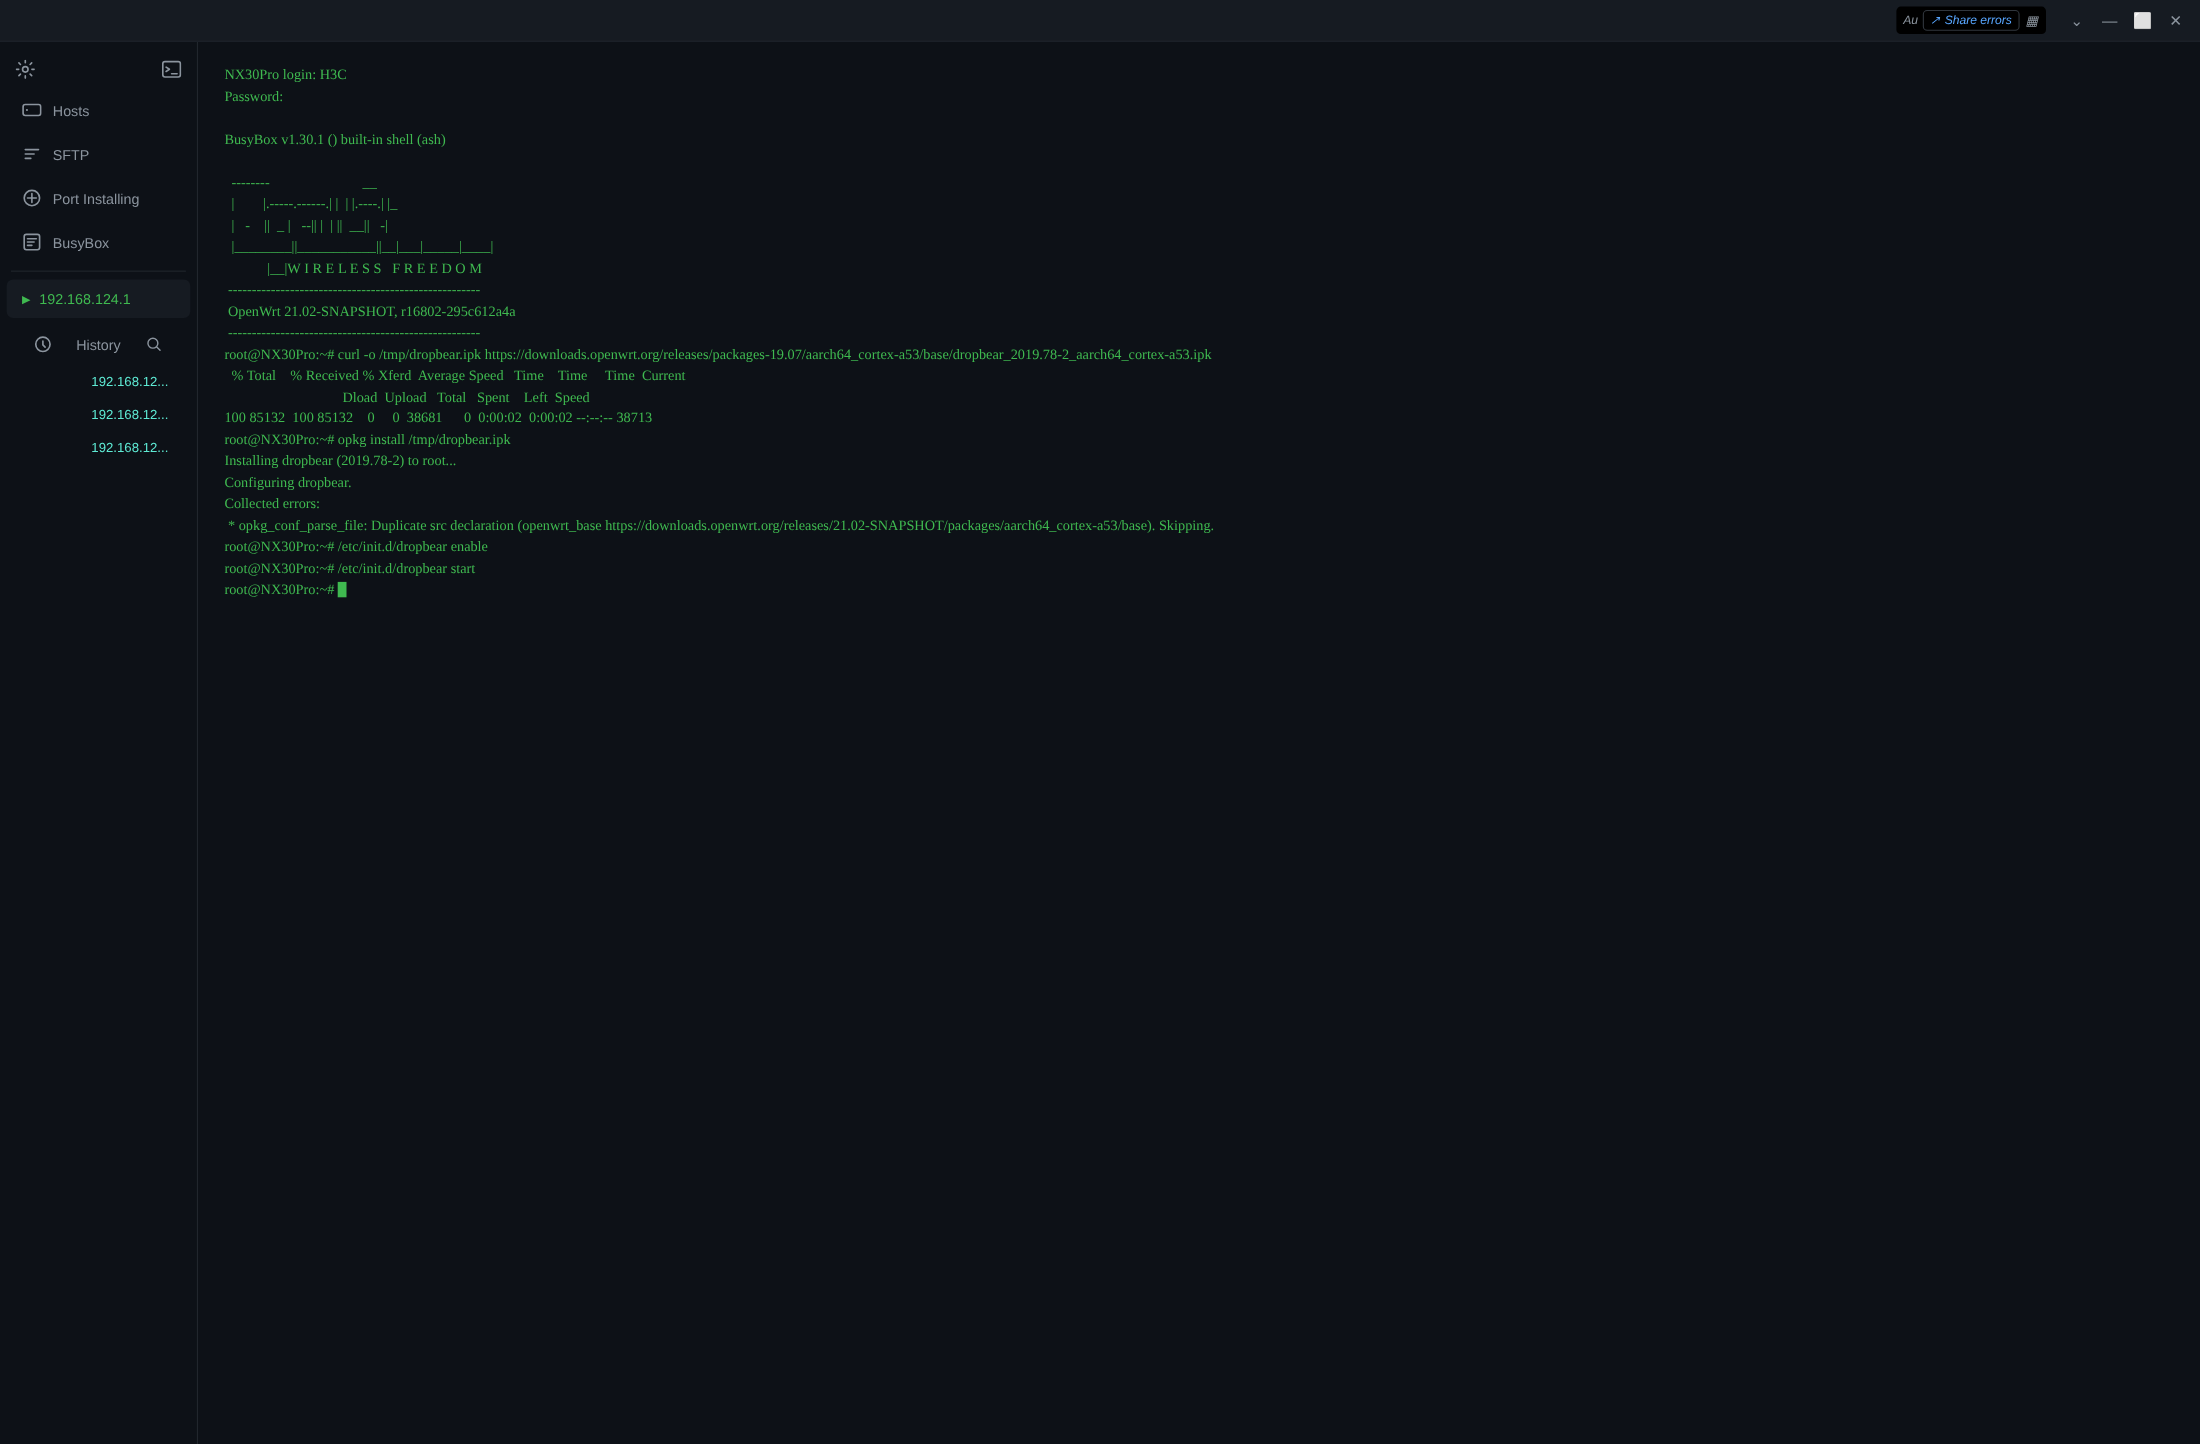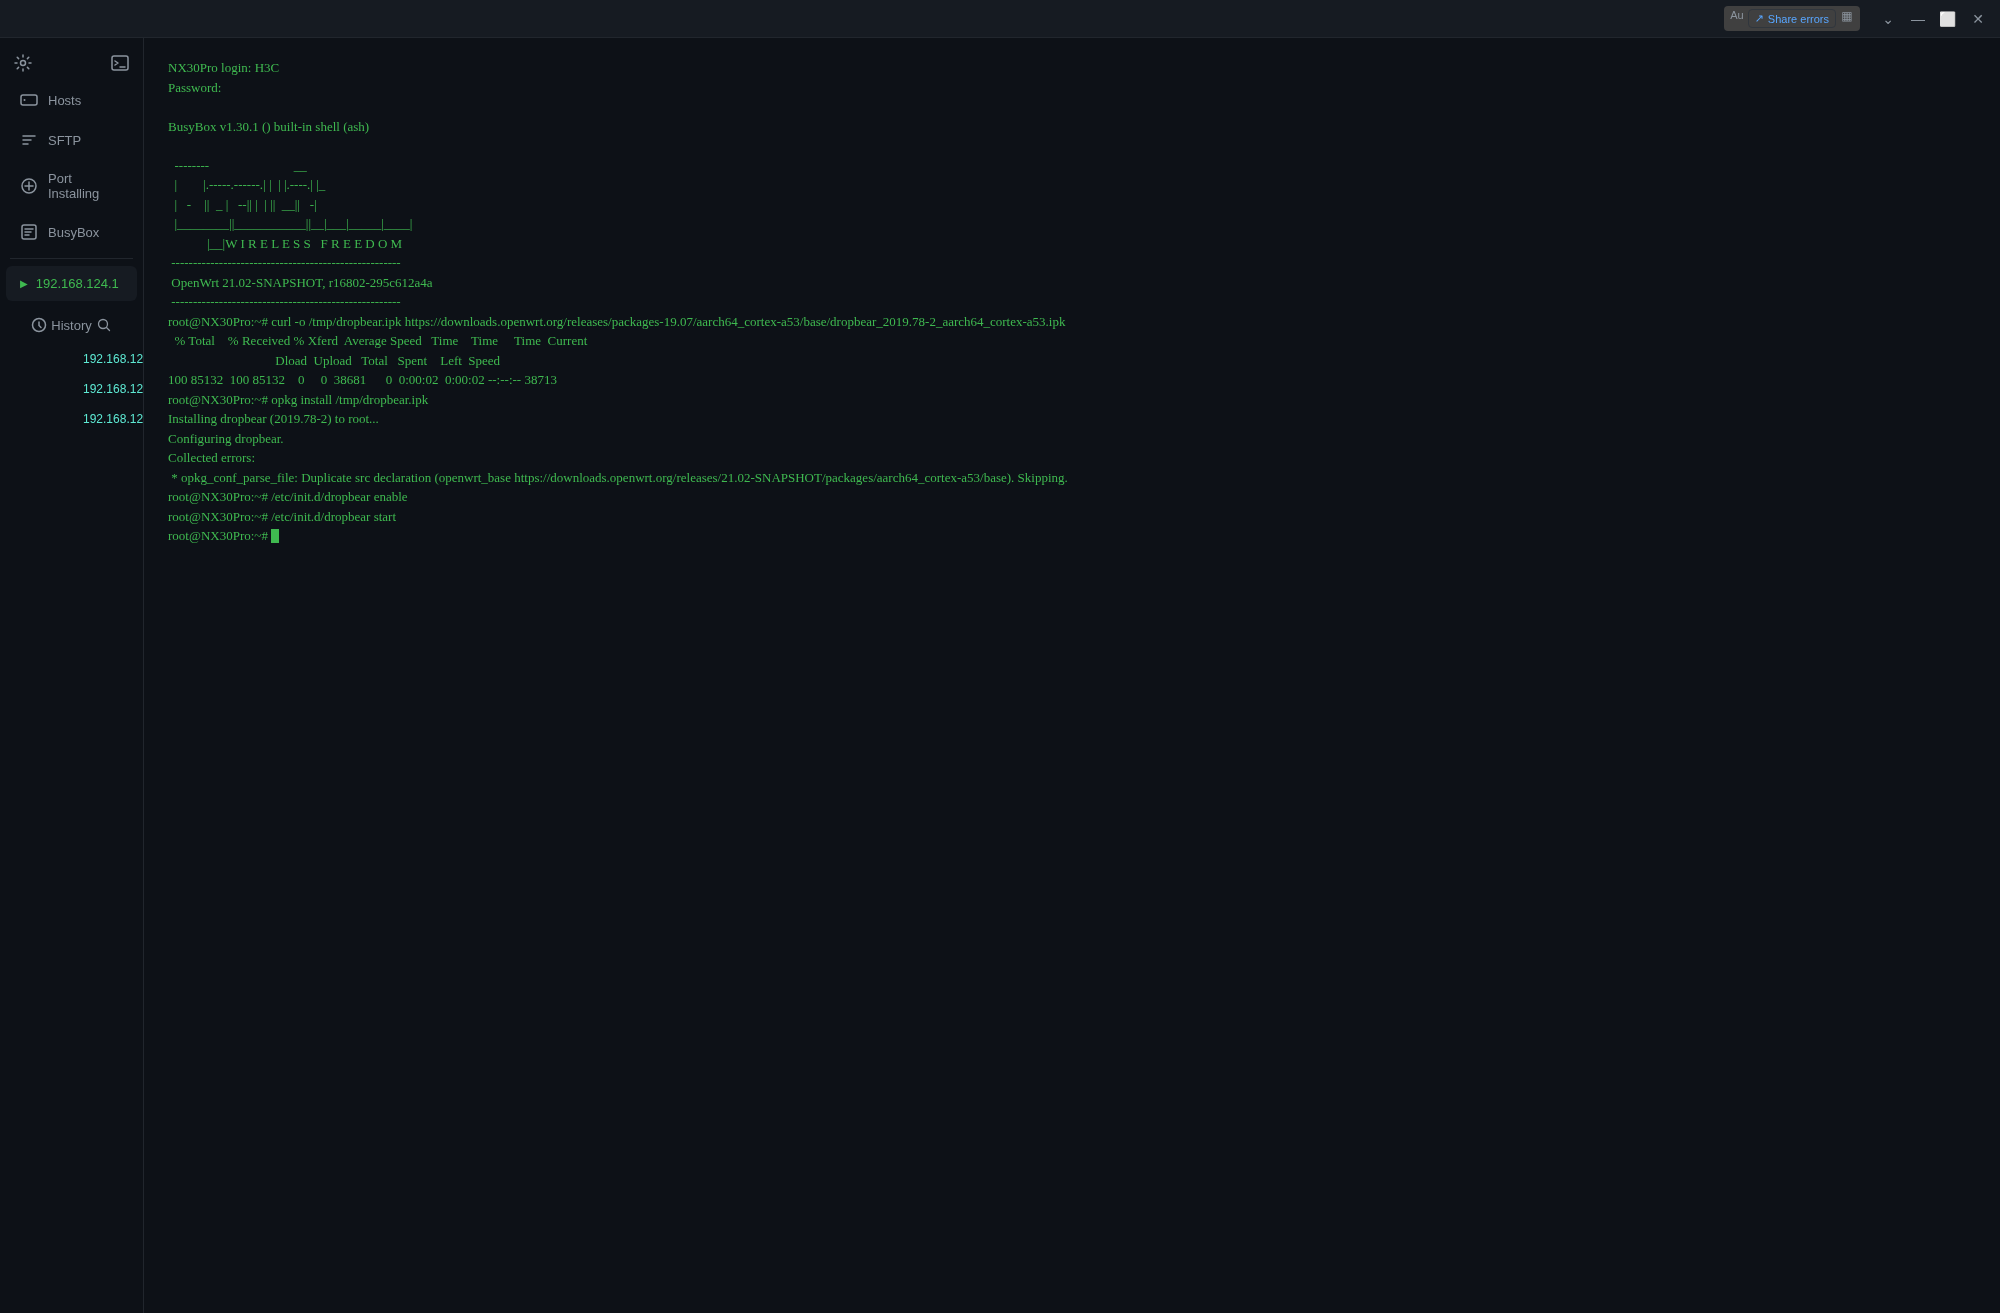--- a/index.html
+++ b/index.html
@@ -22,25 +22,26 @@
       align-items: center;
       justify-content: flex-end;
       padding: 0 8px;
       gap: 6px;
       border-bottom: 1px solid #21262d;
       flex-shrink: 0;
     }
 
     .titlebar-btn-group {
       display: flex;
-      align-items: flex-start;
+      align-items: center;
       gap: 4px;
-      background: #404040;
+      background: #000000;
       border-radius: 4px;
       padding: 3px 6px;
+      font-style: italic;
     }
 
     .titlebar-label {
       color: #8b949e;
       font-size: 11px;
     }
 
     .titlebar-share {
       display: flex;
       align-items: center;
@@ -84,21 +85,21 @@
 
     
     .main-layout {
       display: flex;
       flex: 1;
       overflow: hidden;
     }
 
     
     .sidebar {
-      width: 144px;
+      width: 180px;
       background: #0d1117;
       border-right: 1px solid #21262d;
       display: flex;
       flex-direction: column;
       flex-shrink: 0;
     }
 
     .sidebar-top {
       display: flex;
       align-items: center;

